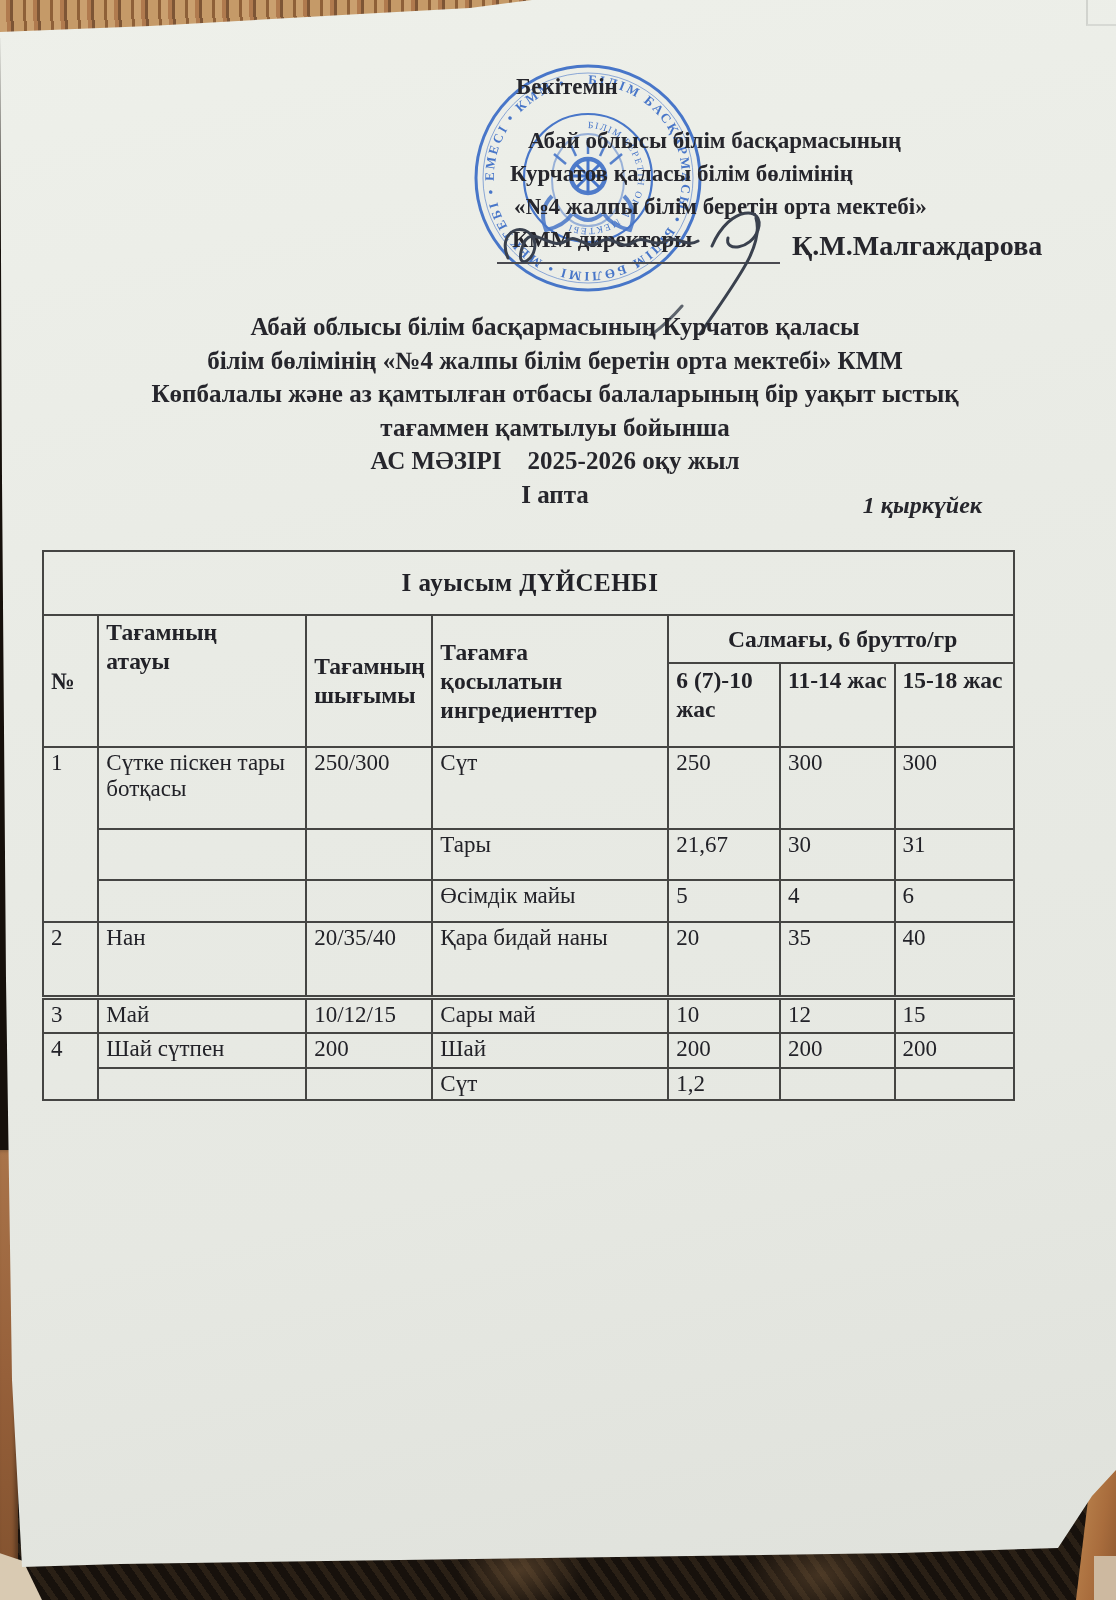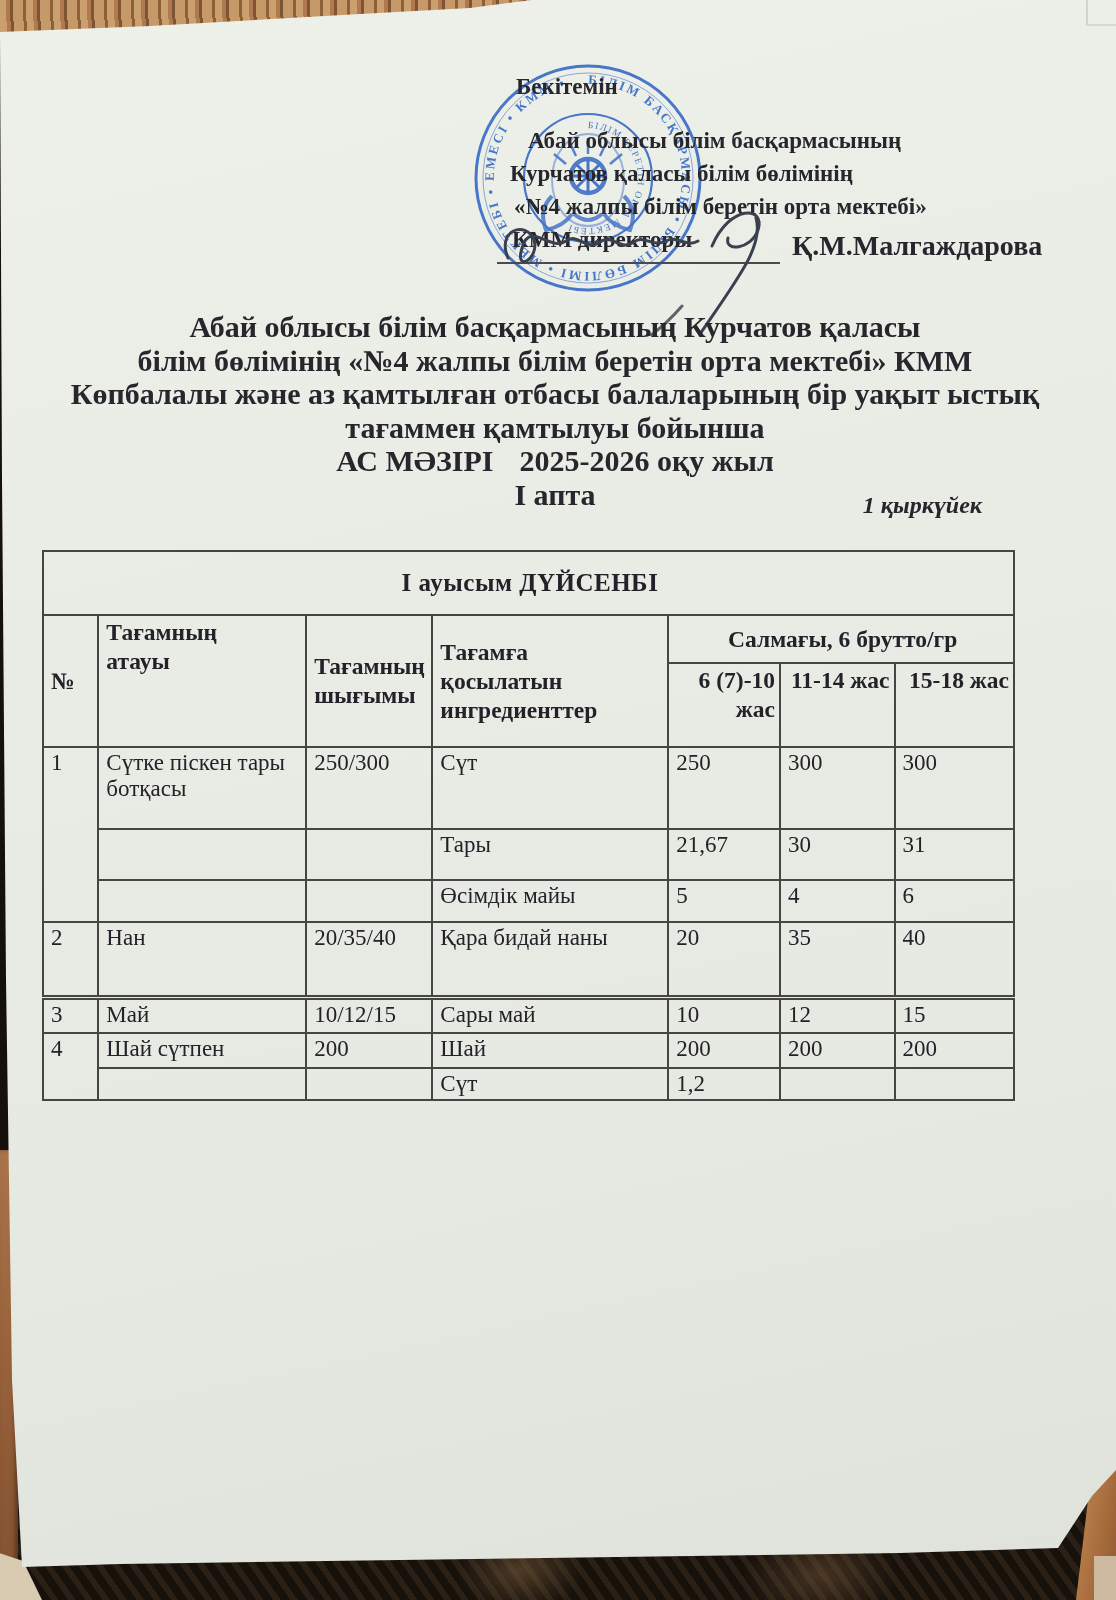--- a/index.html
+++ b/index.html
@@ -62,21 +62,21 @@
   .approval .l4{margin-left:16px;}
   .approval .l5{margin-left:14px;}
   .sig-underline{position:absolute;left:497px;top:234px;width:283px;height:28px;
     border-bottom:2.5px solid #4a4a50;}
   .director-name{position:absolute;left:792px;top:230px;font-size:28px;font-weight:700;}
   
   .stamp{position:absolute;left:456px;top:46px;width:264px;height:264px;opacity:.92;}
   .signature{position:absolute;left:430px;top:186px;width:420px;height:150px;}
   
   .heading{position:absolute;left:40px;top:310px;width:1030px;text-align:center;
-    font-size:30px;font-weight:700;line-height:33.5px;}
+    font-size:25px;font-weight:700;line-height:33.5px;}
   .heading .gap{display:inline-block;width:26px;}
   .date-line{position:absolute;left:40px;top:492px;width:1030px;text-align:right;
     padding-right:88px;box-sizing:border-box;font-size:24px;font-weight:700;font-style:italic;}
   
   table.menu{
     position:absolute;left:42px;top:550px;width:973px;
     border-collapse:collapse;table-layout:fixed;
     font-size:23px;color:#222228;
   }
   table.menu td,table.menu th{
@@ -88,21 +88,21 @@
     font-weight:700;font-size:25px;letter-spacing:.5px;
   }
   table.menu .head td{font-weight:700;font-size:23.5px;line-height:29px;}
   td.c-no{text-align:center;padding-left:2px;}
   .vmid{vertical-align:middle !important;}
   .w120{display:block;width:125px;}
   .w95{display:block;width:100px;}
   .w160{display:block;width:160px;}
   .weight-head{text-align:center !important;vertical-align:middle !important;}
   tr.hA td{height:42px;}
-  tr.hB td{height:78px;text-align:right;}
+  tr.hB td{height:78px;}
   tr.r0 td{height:76px;}
   tr.r1 td{height:45px;}
   tr.r2 td{height:36px;}
   tr.r3 td{height:68px;}
   tr.r4 td{height:28px;border-top:5px double #454543;}
   tr.r5 td{height:29px;}
   tr.r6 td{height:23px;}
 </style>
 </head>
 <body>

